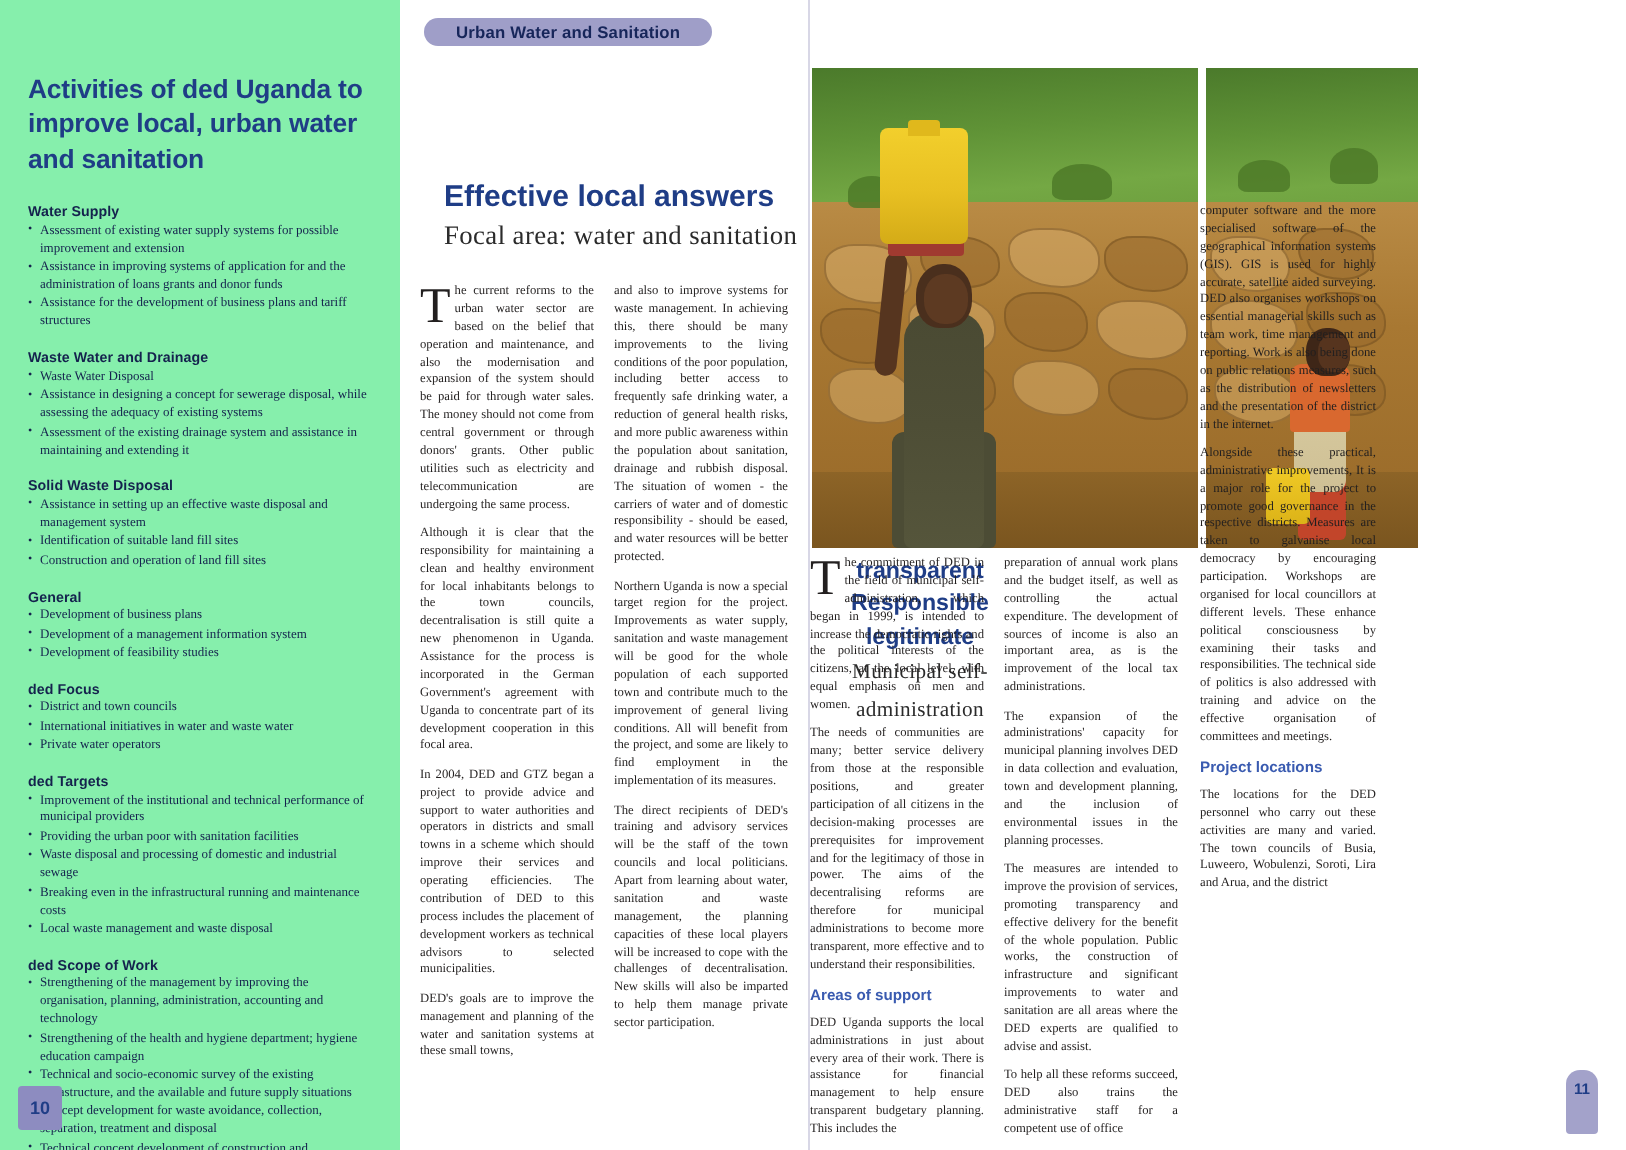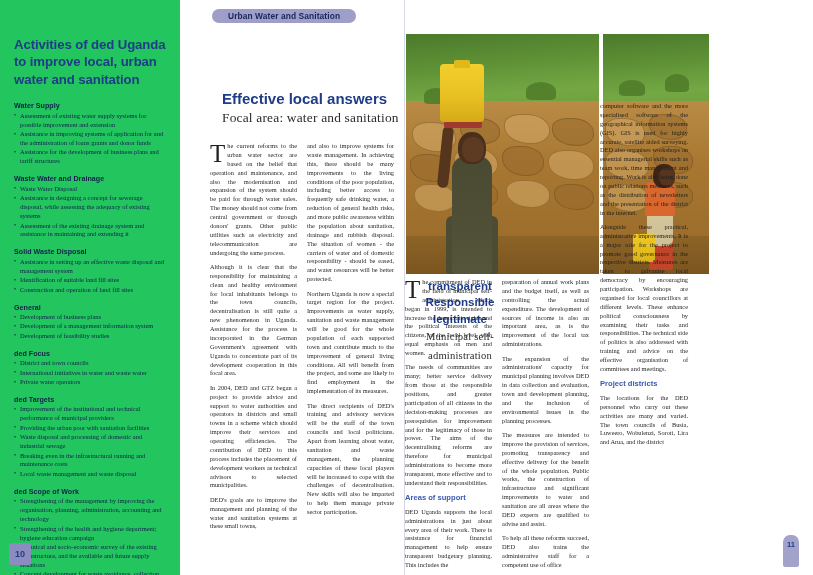--- a/index.html
+++ b/index.html
@@ -15,22 +15,22 @@
     position: relative;
     width: 813px; height: 575px;
     background: #ffffff;
     overflow: hidden;
   }
 
   
   .sidebar {
     position: absolute;
     left: 0; top: 0;
-    width: 180px; height: 575px;
-    background: #22c55e;
+    width: 200px; height: 575px;
+    background: #86efac;
     padding: 36px 14px 0 14px;
   }
   .sidebar-title {
     font-family: "Liberation Sans", sans-serif;
     font-weight: bold;
     font-size: 13.2px;
     line-height: 1.32;
     color: #1f3d86;
     margin: 0 0 14px 0;
     letter-spacing: -0.1px;
@@ -460,21 +460,21 @@
     <div class="col" id="col4" style="left:292px; top:248px; width:87px; height:294px;">
         <p>preparation of annual work plans and the budget itself, as well as controlling the actual expenditure. The development of sources of income is also an important area, as is the improvement of the local tax administrations.</p>
         <p>The expansion of the administrations' capacity for municipal planning involves DED in data collection and evaluation, town and development planning, and the inclusion of environmental issues in the planning processes.</p>
         <p>The measures are intended to improve the provision of services, promoting transparency and effective delivery for the benefit of the whole population. Public works, the construction of infrastructure and significant improvements to water and sanitation are all areas where the DED experts are qualified to advise and assist.</p>
         <p>To help all these reforms succeed, DED also trains the administrative staff for a competent use of office</p>
       </div>
 
     <div class="col" id="col5" style="left:390px; top:72px; width:88px; height:470px;">
         <p>computer software and the more specialised software of the geographical information systems (GIS). GIS is used for highly accurate, satellite aided surveying. DED also organises workshops on essential managerial skills such as team work, time management and reporting. Work is also being done on public relations measures, such as the distribution of newsletters and the presentation of the district in the internet.</p>
         <p>Alongside these practical, administrative improvements, It is a major role for the project to promote good governance in the respective districts. Measures are taken to galvanise local democracy by encouraging participation. Workshops are organised for local councillors at different levels. These enhance political consciousness by examining their tasks and responsibilities. The technical side of politics is also addressed with training and advice on the effective organisation of committees and meetings.</p>
-        <div class="sec-head">Project districts</div>
+        <div class="sec-head">Project locations</div>
         <p>The locations for the DED personnel who carry out these activities are many and varied. The town councils of Busia, Luweero, Wobulenzi, Soroti, Lira and Arua, and the district</p>
       </div>
 
   </div>
 
   <div class="folio-right">11</div>
 
 </div>
 
 </body></html>

